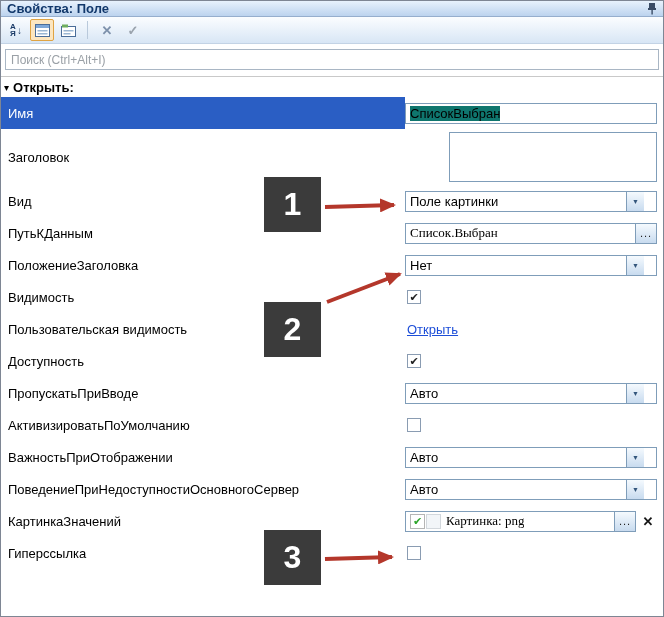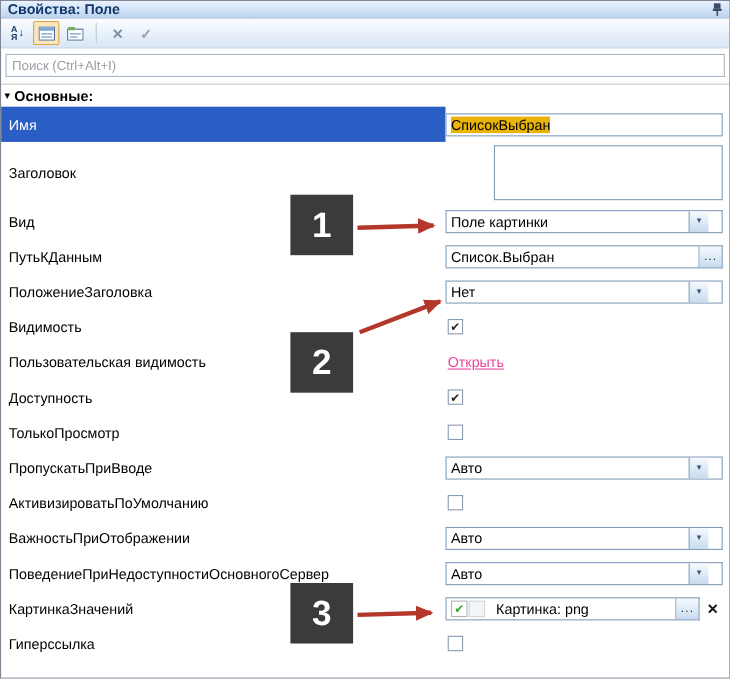--- a/index.html
+++ b/index.html
@@ -74,48 +74,48 @@
   .multibox { height: 50px; align-items: flex-start; }
   .combo { padding-right: 12px; }
   .combo-text { flex: 1; white-space: nowrap; overflow: hidden; }
   .combo-btn {
     width: 18px; height: 100%; flex: none;
     border-left: 1px solid #7f9db9;
     background: linear-gradient(#f5fafe, #c8dbef);
     display: flex; align-items: center; justify-content: center;
     font-size: 7px; color: #33567c;
   }
-  .flexgrow { flex: 1; width: auto; }
+  .flexgrow { flex: 1; width: auto; font-family: Liberation Serif, serif; }
   .side-btn {
     width: 21px; height: 21px; flex: none;
     border: 1px solid #7f9db9; border-left: none;
     background: linear-gradient(#f5fafe, #c8dbef);
     display: flex; align-items: center; justify-content: center;
     font-size: 11px; letter-spacing: 1px; color: #222;
   }
   .x-btn {
     width: 18px; height: 21px; flex: none;
     display: flex; align-items: center; justify-content: center;
     color: #151515; font-weight: bold; font-size: 13px; margin-left: 3px;
   }
   .cb {
     width: 14px; height: 14px; flex: none;
     border: 1px solid #8a9cb2; background: #fff;
     display: flex; align-items: center; justify-content: center;
     font-size: 11px; color: #222; margin-left: 2px;
   }
-  .linkval { text-decoration: underline; color: #ec4899; margin-left: 2px; cursor: pointer; }
-  .txt-selected { background: #eab308; }
+  .linkval { text-decoration: underline; color: #1d4ed8; margin-left: 2px; cursor: pointer; }
+  .txt-selected { background: #0f766e; }
   .pic-on {
     width: 15px; height: 15px; flex: none;
     border: 1px solid #b5b5b5; background: #fff; color: #2ea52b;
     font-size: 11px; display: flex; align-items: center; justify-content: center;
   }
   .pic-off { width: 15px; height: 15px; flex: none; border: 1px solid #d2d7dc; background: #f2f5f8; margin-left: 1px; }
-  .pic-text { margin-left: 10px; white-space: nowrap; overflow: hidden; }
+  .pic-text { margin-left: 5px; white-space: nowrap; overflow: hidden; }
   
   .ann {
     position: absolute; left: 263px; width: 57px; height: 55px;
     background: #3b3b3b; color: #fff;
     display: flex; align-items: center; justify-content: center;
     font-size: 32px; font-weight: bold; z-index: 5;
   }
   .ann1 { top: 176px; } .ann2 { top: 301px; } .ann3 { top: 529px; }
   .arrows { position: absolute; left: 0; top: 0; pointer-events: none; z-index: 6; }
 </style>
@@ -167,21 +167,21 @@
       <span class="glyph-check">✓</span>
     </div>
   </div>
 
   <div class="searchwrap">
     <input class="search" type="text" placeholder="Поиск (Ctrl+Alt+I)" style="">
   </div>
 
   <div class="section">
     <span class="tri">▾</span>
-    <span>Основные:</span>
+    <span>Открыть:</span>
   </div>
 
   <div class="grid" id="grid">
       <div class="row selected">
         <div class="cell-label">Имя</div>
         <div class="cell-value">
           <div class="inputbox">
             <span class="txt-selected">СписокВыбран</span>
           </div>
         </div>
@@ -228,26 +228,20 @@
       <div class="row">
         <div class="cell-label">Пользовательская видимость</div>
         <div class="cell-value">
           <a class="linkval">Открыть</a>
         </div>
       </div>
       <div class="row">
         <div class="cell-label">Доступность</div>
         <div class="cell-value">
           <span class="cb checked">✔</span>
-        </div>
-      </div>
-      <div class="row">
-        <div class="cell-label">ТолькоПросмотр</div>
-        <div class="cell-value">
-          <span class="cb"></span>
         </div>
       </div>
       <div class="row">
         <div class="cell-label">ПропускатьПриВводе</div>
         <div class="cell-value">
           <div class="inputbox combo">
             <span class="combo-text">Авто</span>
             <span class="combo-btn">▼</span>
           </div>
         </div>

